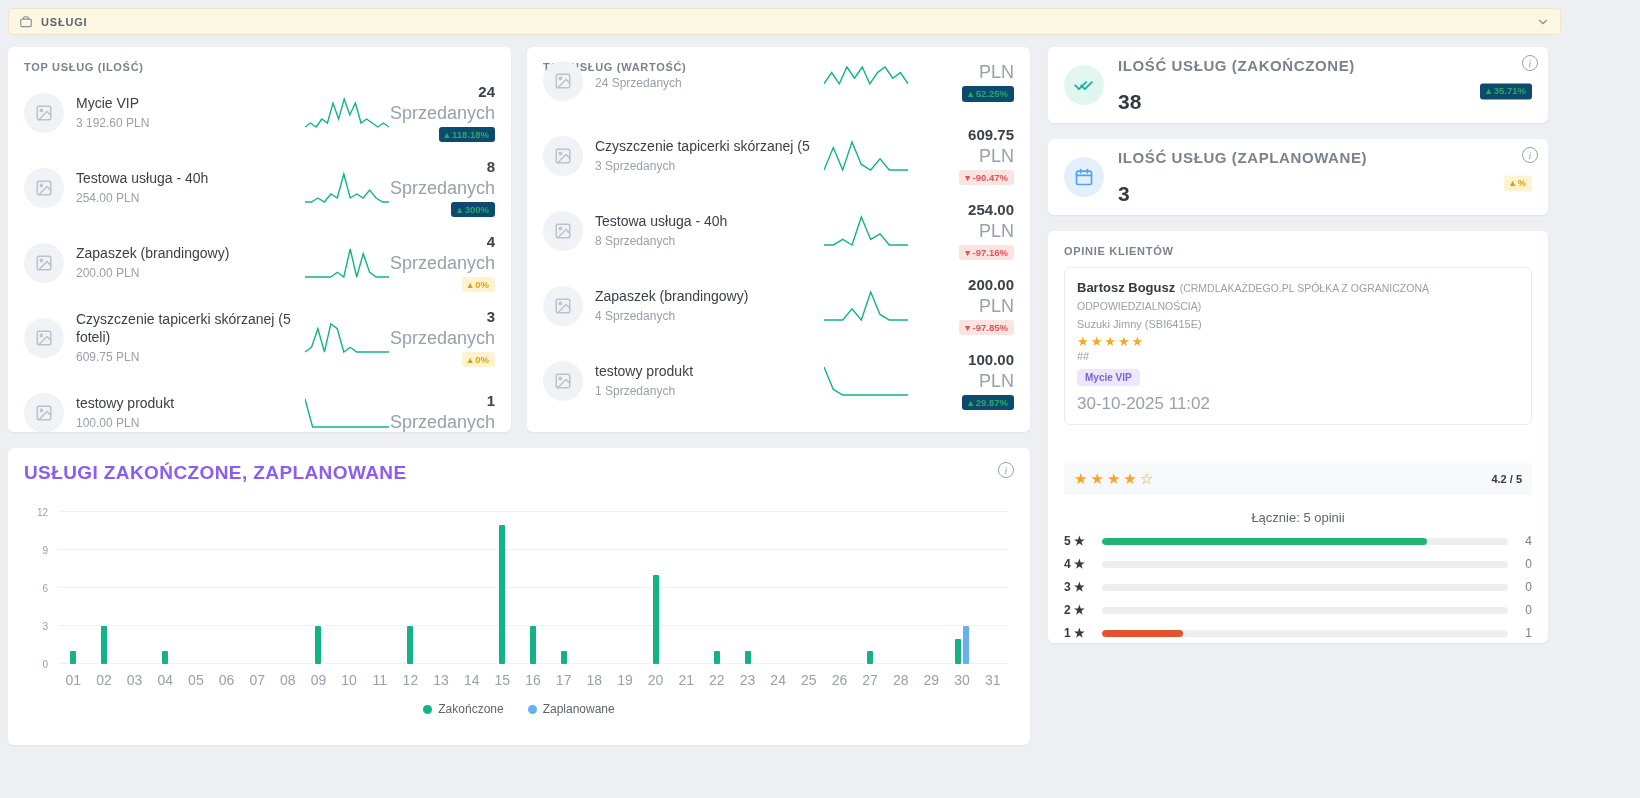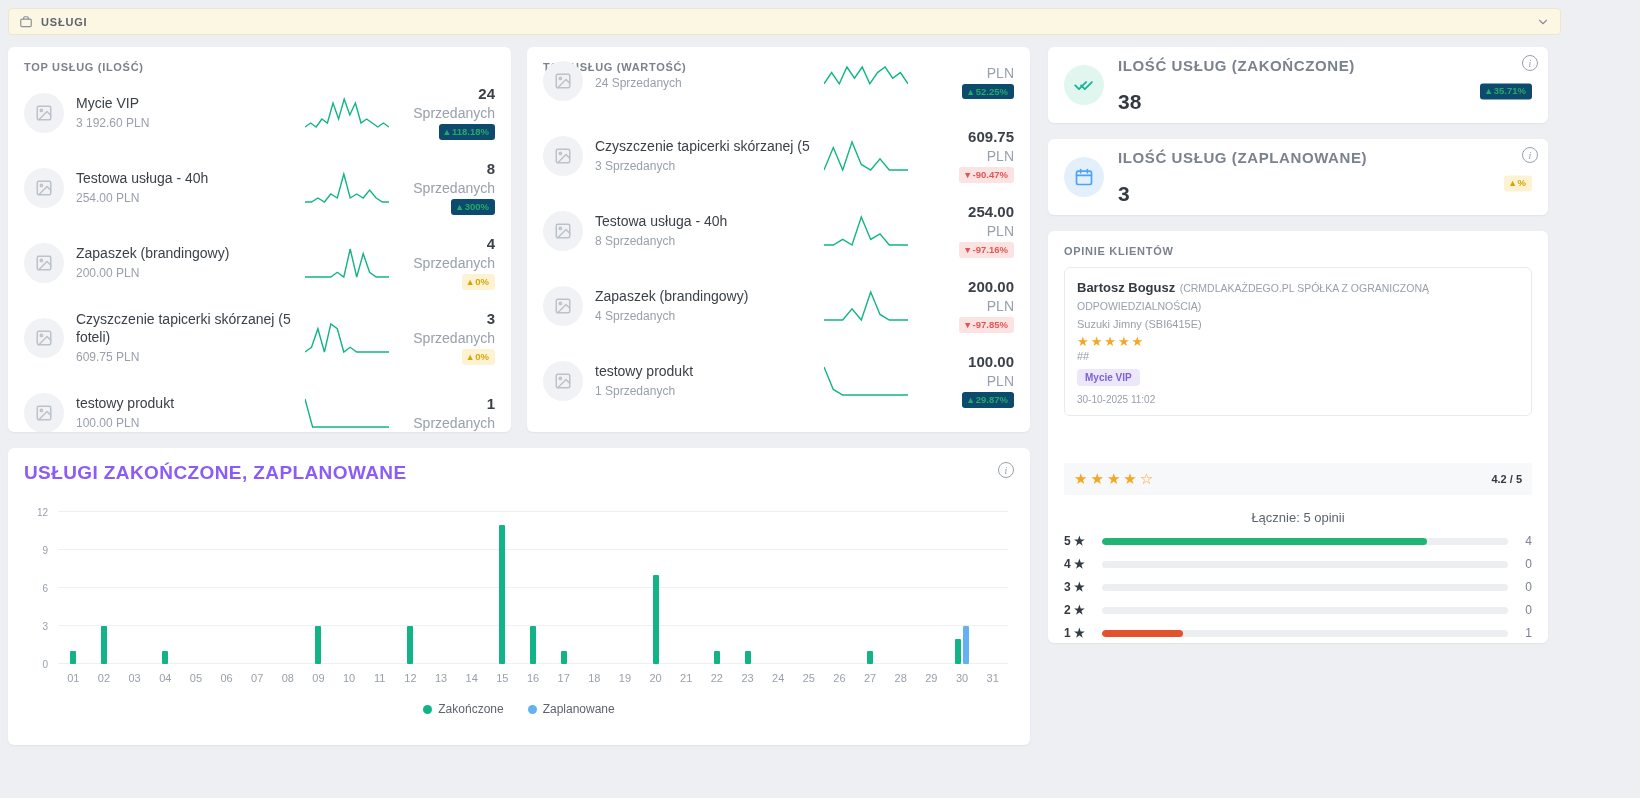--- a/index.html
+++ b/index.html
@@ -36,41 +36,41 @@
   .svc-item{display:flex;align-items:center;height:75px;gap:12px}
   .avatar{width:40px;height:40px;border-radius:50%;background:#f1f2f5;display:flex;
     align-items:center;justify-content:center;flex:none}
   .svc-info{flex:1;min-width:0}
   .svc-name{font-size:14px;color:#3b4149;line-height:1.25;max-width:250px}
   .svc-name.nowrap{white-space:nowrap;max-width:none;overflow:hidden}
   .svc-price{font-size:12px;color:#98a0ab;margin-top:4px}
   .svc-spark{flex:none;display:flex;align-items:center}
   .svc-stats{width:94px;flex:none;display:flex;flex-direction:column;align-items:flex-end;gap:3px}
   .svc-count{font-size:15px;font-weight:700;color:#3b4149}
-  .svc-count-label{font-size:14px;color:#98a0ab}
+  .svc-count-label{font-size:18px;color:#98a0ab}
 
   .badge{display:inline-block;font-size:9.5px;font-weight:700;padding:2px 6px;border-radius:3px;line-height:1.25;white-space:nowrap}
   .badge.green{background:#0c4a6e;color:#2aa866}
   .badge.red{background:#fbe3e2;color:#e15654}
   .badge.yellow{background:#fdf3d3;color:#d6a50a}
 
   
   .chart-card{height:297px;padding:14px 16px}
   .chart-head{display:flex;justify-content:space-between;align-items:flex-start}
   .chart-title{font-size:19px;font-weight:800;color:#8b5cf6;letter-spacing:.4px}
   .info{width:16px;height:16px;border:1.4px solid #9aa1ac;border-radius:50%;color:#9aa1ac;
     font-size:10px;display:inline-flex;align-items:center;justify-content:center;
     font-style:italic;font-family:"Liberation Serif",serif;cursor:pointer;flex:none}
   .plot-wrap{margin:28px 6px 0 34px;position:relative}
   .plot{height:152px;position:relative}
   .gridline{position:absolute;left:0;right:0;height:1px;background:#eef0f3}
   .ylabel{position:absolute;right:calc(100% + 10px);font-size:10px;color:#98a0ab;transform:translateY(50%)}
   .bar{position:absolute;bottom:0;width:6px;border-radius:1px;transform:translateX(-50%)}
   .xlabels{position:relative;height:14px;margin-top:8px}
-  .xlabel{position:absolute;transform:translateX(-50%);font-size:11px;color:#98a0ab}
+  .xlabel{position:absolute;transform:translateX(-50%);font-size:14px;color:#98a0ab}
   .legend{display:flex;justify-content:center;gap:24px;margin-top:16px}
   .legend-item{display:flex;align-items:center;gap:6px;font-size:12px;color:#5d646e}
   .legend-dot{width:9px;height:9px;border-radius:50%}
 
   
   .stat-card{height:76px;padding:12px 16px;display:flex;align-items:center;position:relative}
   .stat-icon{width:40px;height:40px;border-radius:50%;display:flex;align-items:center;
     justify-content:center;margin-right:14px;flex:none}
   .stat-icon.teal{background:#e2f6f0}
   .stat-icon.blue{background:#e3f0fc}
@@ -83,21 +83,21 @@
   .reviews-card{height:412px;padding:14px 16px;overflow:hidden}
   .reviews-list{height:200px;overflow:hidden}
   .review-box{border:1px solid #e8eaee;border-radius:6px;padding:10px 12px;margin-top:10px}
   .review-author{font-size:13px;font-weight:700;color:#343a42}
   .review-company{font-size:10.5px;color:#98a0ab}
   .review-vehicle{font-size:11px;color:#98a0ab;margin-top:4px}
   .review-stars{font-size:13px;letter-spacing:2px;margin-top:4px}
   .review-comment{font-size:11px;color:#98a0ab;margin-top:1px}
   .review-tag{display:inline-block;background:#ece7fa;color:#7d61d6;font-size:10px;
     font-weight:700;padding:3px 8px;border-radius:4px;margin-top:7px;cursor:pointer}
-  .review-date{font-size:10px;color:#98a0ab;margin-top:8px}
+  .review-date{font-size:17px;color:#98a0ab;margin-top:8px}
   .rating-summary{background:#f7f8fa;display:flex;align-items:center;justify-content:space-between;
     padding:7px 10px;margin-top:6px;border-radius:2px}
   .rating-summary .stars{font-size:15px;letter-spacing:3px}
   .rating-score{font-size:11px;font-weight:700;color:#343a42}
   .total-label{text-align:center;font-size:13px;color:#5d646e;margin:15px 0 8px}
   .break-row{display:flex;align-items:center;gap:10px;margin-top:9px;font-size:12px}
   .break-label{width:28px;color:#343a42;font-weight:600;white-space:nowrap}
   .break-track{flex:1;height:7px;background:#eceef1;border-radius:4px;overflow:hidden}
   .break-fill{height:100%;border-radius:4px}
   .break-count{width:14px;text-align:right;color:#7a828e}

